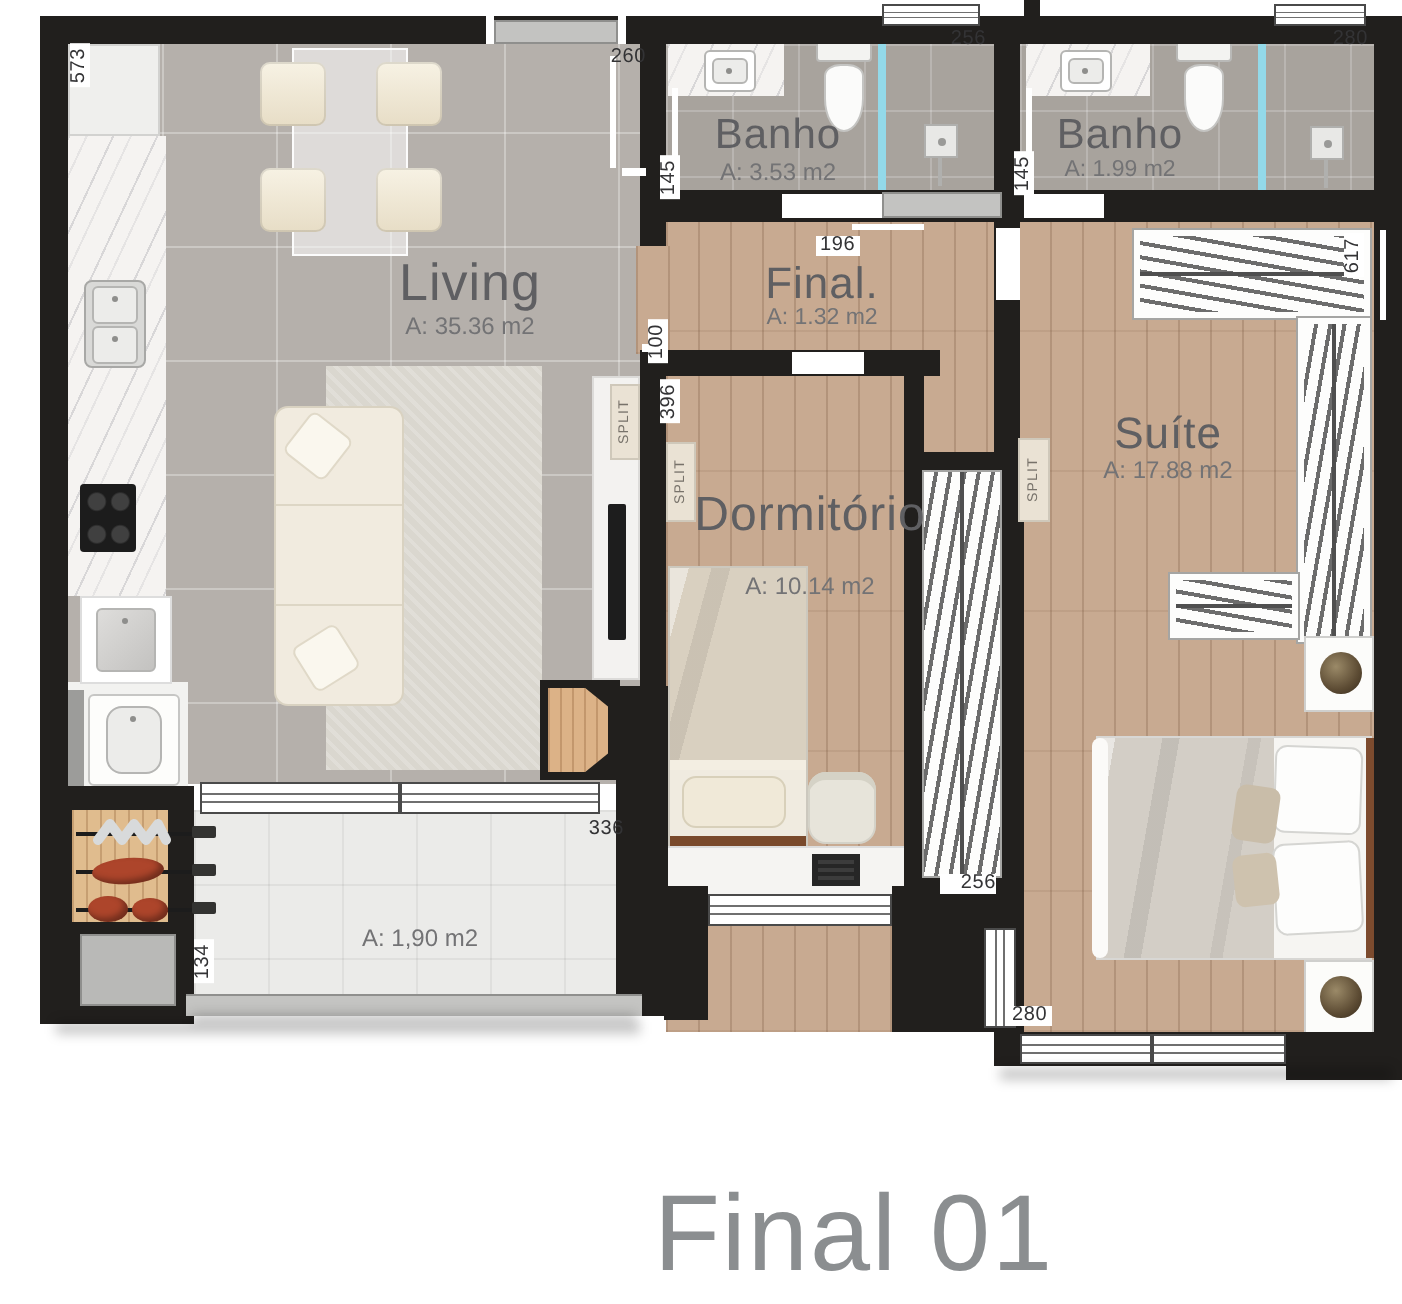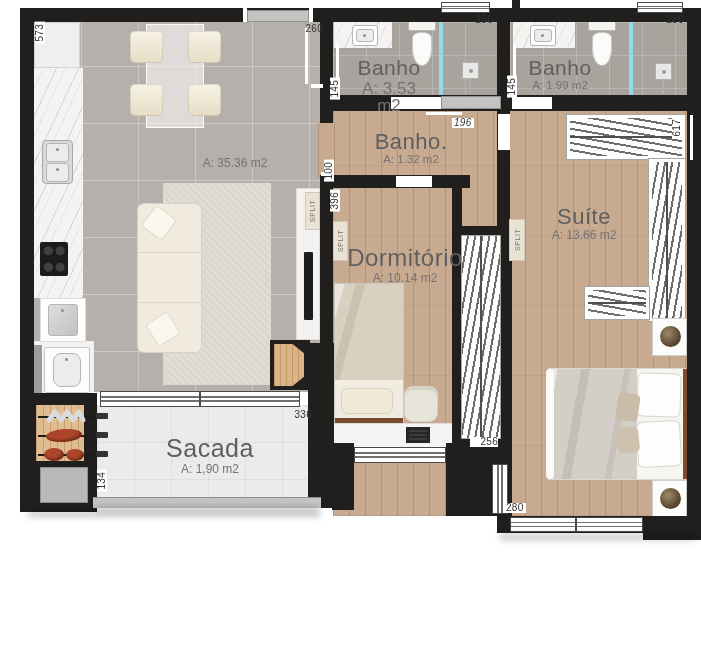--- a/index.html
+++ b/index.html
@@ -253,53 +253,54 @@
   <div class="gapw" style="left:513px;top:44px;width:3px;height:40px;"></div>
   <div class="gapw" style="left:311px;top:84px;width:12px;height:4px;"></div>
   <div class="gapw" style="left:321px;top:172px;width:12px;height:4px;"></div>
   <div class="gapw" style="left:690px;top:115px;width:3px;height:45px;"></div>
   <div class="gapw" style="left:426px;top:112px;width:36px;height:3px;"></div>
 
   <div class="split" style="left:305px;top:192px;width:15px;height:38px;">SPLIT</div>
   <div class="split" style="left:333px;top:221px;width:15px;height:40px;">SPLIT</div>
   <div class="split" style="left:509px;top:219px;width:16px;height:42px;">SPLIT</div>
 
+  <div class="rname" style="left:170px;top:128px;width:130px;font-size:26px;">Living</div>
   <div class="rarea" style="left:170px;top:157px;width:130px;">A: 35.36 m2</div>
 
   <div class="rname" style="left:349px;top:57px;width:80px;font-size:21px;">Banho</div>
-  <div class="rarea" style="left:349px;top:80px;width:80px;font-size:17px;">A: 3.53 m2</div>
+  <div class="rarea" style="left:349px;top:80px;width:80px;font-size:12px;">A: 3.53 m2</div>
 
   <div class="rname" style="left:520px;top:57px;width:80px;font-size:21px;">Banho</div>
   <div class="rarea" style="left:520px;top:80px;width:80px;font-size:11.5px;">A: 1.99 m2</div>
 
-  <div class="rname" style="left:371px;top:131px;width:80px;font-size:22px;">Banho.</div>
+  <div class="rname" style="left:371px;top:131px;width:80px;font-size:22px;">Final.</div>
   <div class="rarea" style="left:371px;top:154px;width:80px;font-size:11.5px;">A: 1.32 m2</div>
 
   <div class="rname" style="left:335px;top:246px;width:140px;font-size:24px;">Dormitório</div>
-  <div class="rarea" style="left:345px;top:272px;width:120px;">A: 10.14 m2</div>
+  <div class="rarea" style="left:345px;top:287px;width:120px;">A: 10.14 m2</div>
 
   <div class="rname" style="left:544px;top:206px;width:80px;font-size:22px;">Suíte</div>
-  <div class="rarea" style="left:544px;top:229px;width:80px;">A: 13.66 m2</div>
-
-  <div class="rname" style="left:150px;top:436px;width:120px;font-size:25px;">Sacada</div>
+  <div class="rarea" style="left:544px;top:229px;width:80px;">A: 17.88 m2</div>
+
   <div class="rarea" style="left:150px;top:463px;width:120px;">A: 1,90 m2</div>
 
   <div class="dim rot" style="left:35px;top:22px;">573</div>
   <div class="dim right" style="left:283px;top:24px;width:40px;">260</div>
   <div class="dim right" style="left:465px;top:15px;width:28px;">256</div>
   <div class="dim right" style="left:656px;top:15px;width:28px;">280</div>
   <div class="dim rot" style="left:330px;top:78px;">145</div>
   <div class="dim rot" style="left:507px;top:76px;">145</div>
-  <div class="dim" style="left:452px;top:118px;background:#fff;padding:0 2px;font-style:italic;">196</div>
+  <div class="dim" style="left:408px;top:118px;background:#fff;padding:0 2px;">196</div>
   <div class="dim rot" style="left:324px;top:160px;">100</div>
   <div class="dim rot" style="left:330px;top:190px;">396</div>
   <div class="dim rot" style="left:672px;top:117px;">617</div>
   <div class="dim right" style="left:470px;top:437px;width:28px;background:#fff;">256</div>
   <div class="dim" style="left:504px;top:503px;background:#fff;padding:0 2px;">280</div>
   <div class="dim right" style="left:284px;top:410px;width:28px;">336</div>
   <div class="dim rot" style="left:97px;top:470px;">134</div>
 
   <div class="shadow" style="left:28px;top:511px;width:292px;height:6px;"></div>
   <div class="shadow" style="left:500px;top:534px;width:196px;height:6px;"></div>
   <div class="shadow" style="left:96px;top:507px;width:222px;height:4px;"></div>
 
+  <div class="title" style="left:157px;top:590px;width:540px;">Final 01</div>
 
 </div>
 
 </body></html>

